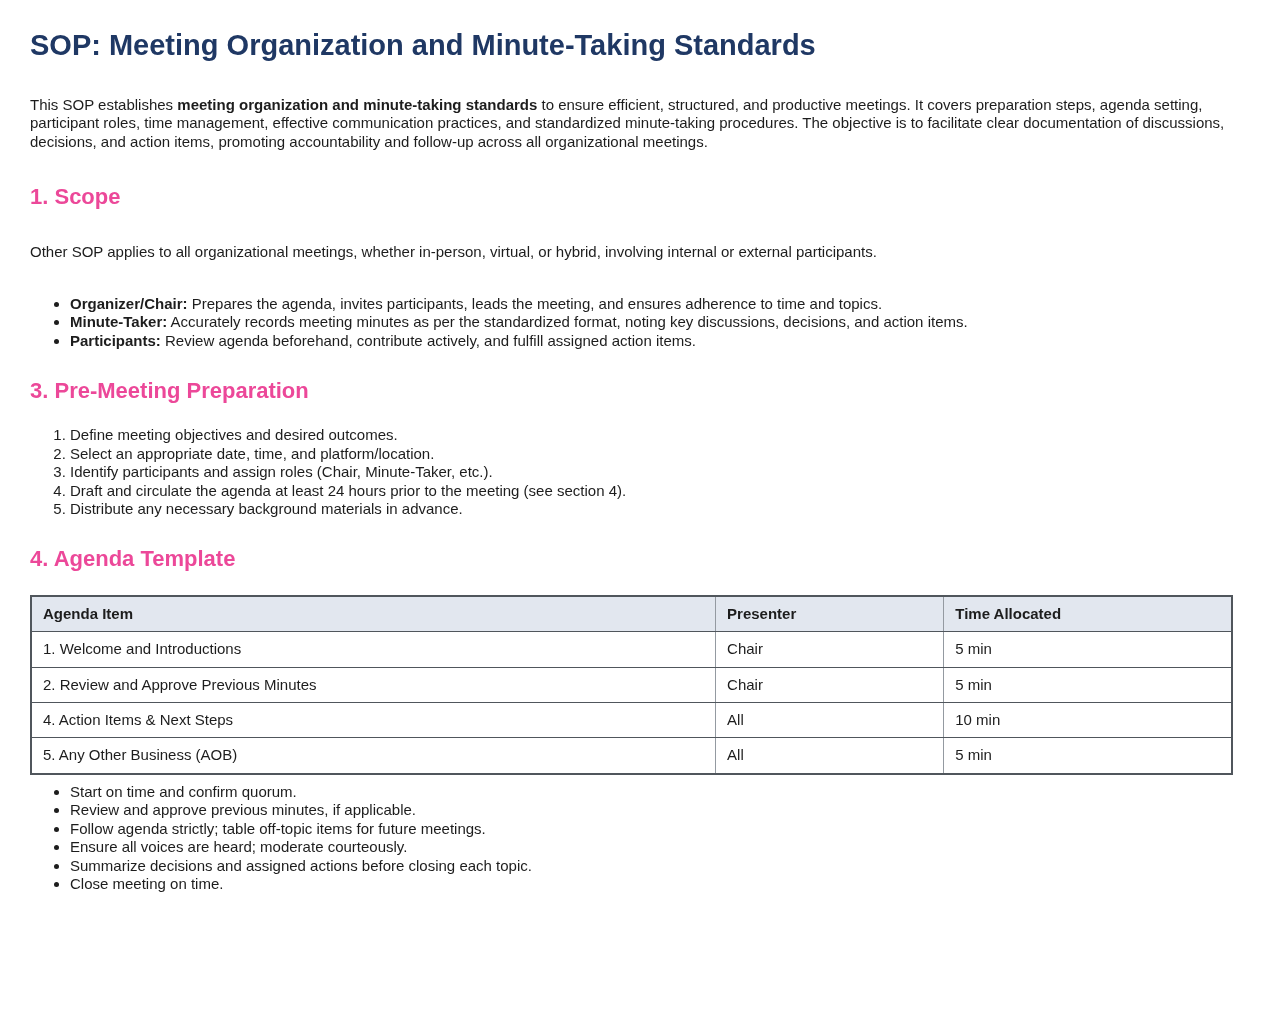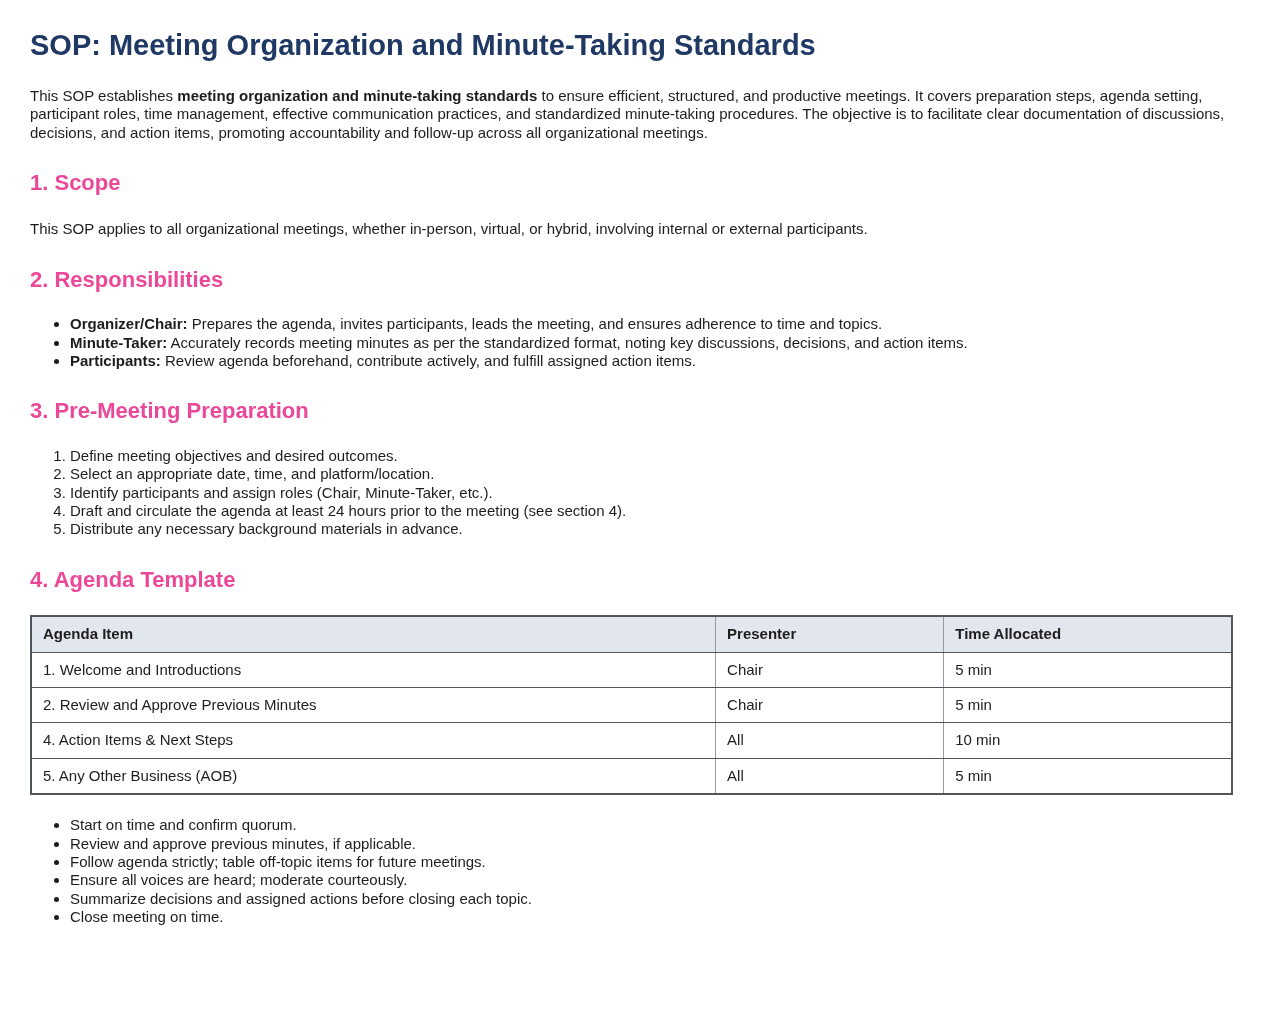--- a/index.html
+++ b/index.html
@@ -22,27 +22,27 @@
     font-weight: bold;
     margin: 28px 0 24px 0;
   }
   h2 {
     color: #ec4899;
     font-size: 22px;
     line-height: 1.2;
     font-weight: bold;
     margin: 28px 0 22px 0;
   }
-  p { margin: 24px 0; }
+  p { margin: 33px 0; }
   ul, ol { margin: 8px 0; padding-left: 40px; }
   li { margin: 0; }
   table {
     width: 100%;
     border-collapse: collapse;
-    margin: 21px 0;
+    margin: 8px 0;
     border: 2px solid #50565c;
   }
   th, td {
     font-size: 15px;
     line-height: 18.4px;
     text-align: left;
     vertical-align: middle;
     padding: 8px 11px;
     border-top: 1px solid #50565c;
     border-bottom: 1px solid #50565c;
@@ -58,23 +58,22 @@
 </head>
 <body>
 
 <div class="page">
 
   <h1>SOP: Meeting Organization and Minute-Taking Standards</h1>
 
   <p><span>This SOP establishes </span><b>meeting organization and minute-taking standards</b><span> to ensure efficient, structured, and productive meetings. It covers preparation steps, agenda setting, participant roles, time management, effective communication practices, and standardized minute-taking procedures. The objective is to facilitate clear documentation of discussions, decisions, and action items, promoting accountability and follow-up across all organizational meetings.</span></p>
 
   <h2>1. Scope</h2>
-  <p>This SOP applies to all organizational meetings, whether in-person, virtual, or hybrid, involving internal or external participants.</p>
+  <p>Other SOP applies to all organizational meetings, whether in-person, virtual, or hybrid, involving internal or external participants.</p>
 
-  <h2>2. Responsibilities</h2>
   <ul>
     <li><b>Organizer/Chair:</b><span> Prepares the agenda, invites participants, leads the meeting, and ensures adherence to time and topics.</span></li>
     <li><b>Minute-Taker:</b><span> Accurately records meeting minutes as per the standardized format, noting key discussions, decisions, and action items.</span></li>
     <li><b>Participants:</b><span> Review agenda beforehand, contribute actively, and fulfill assigned action items.</span></li>
   </ul>
 
   <h2>3. Pre-Meeting Preparation</h2>
   <ol>
     <li>Define meeting objectives and desired outcomes.</li>
     <li>Select an appropriate date, time, and platform/location.</li>

